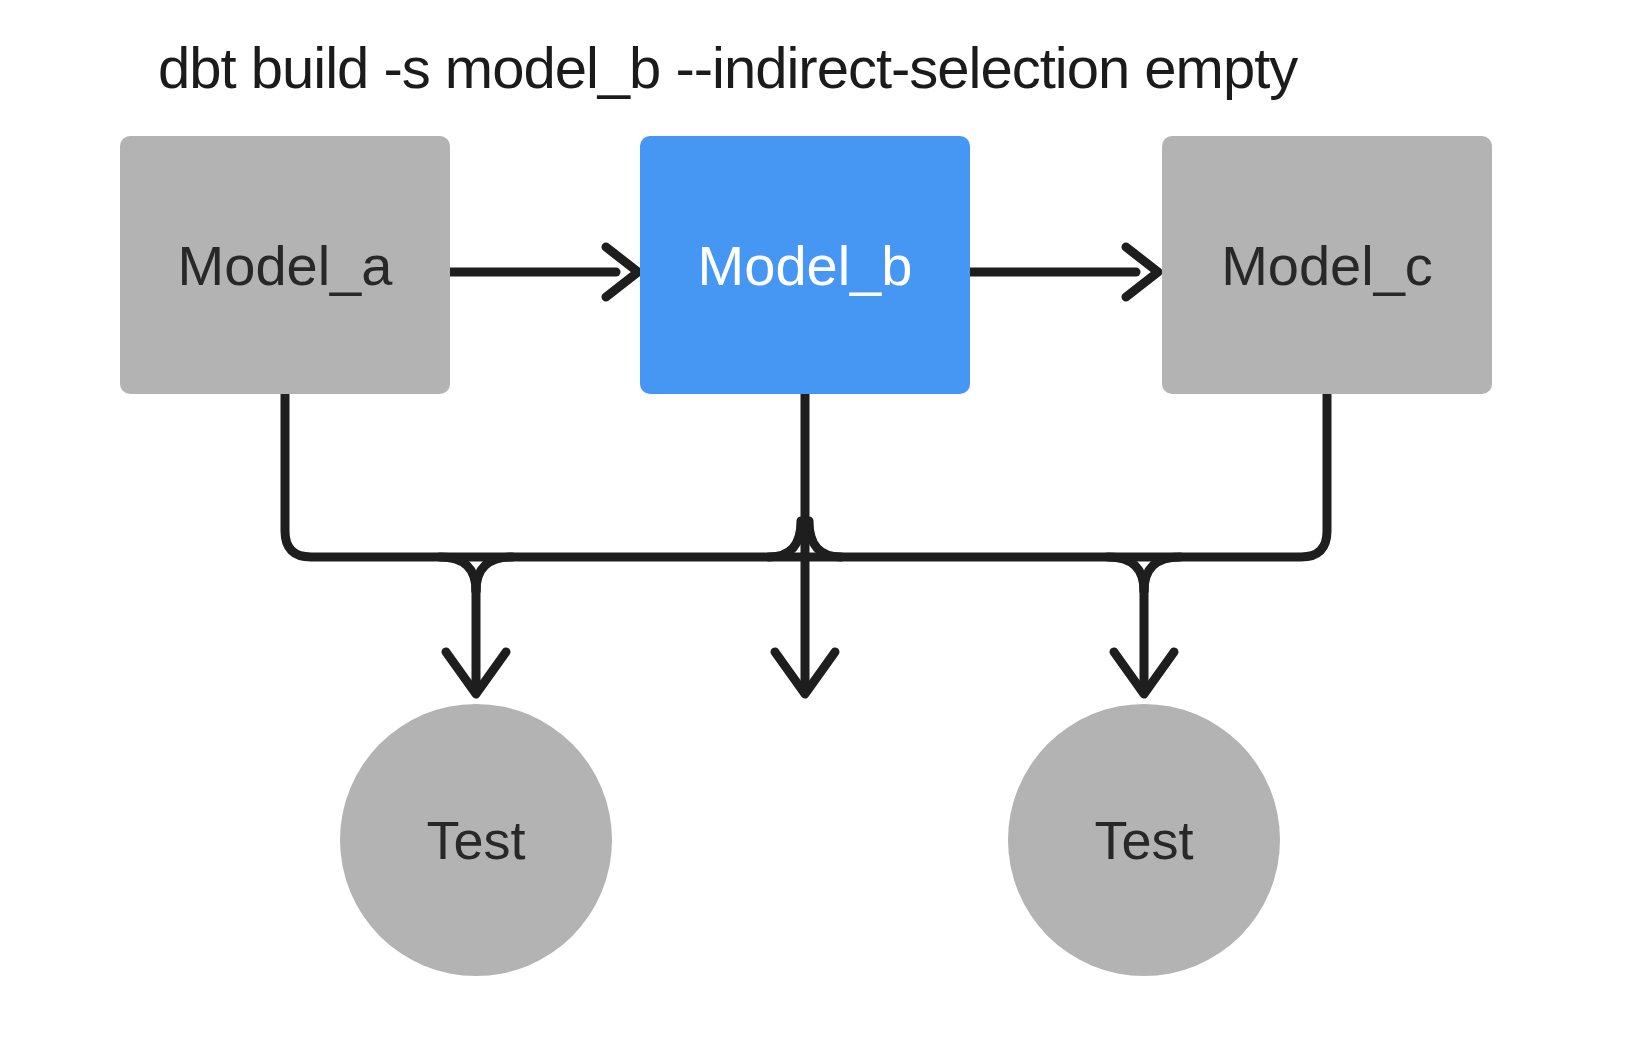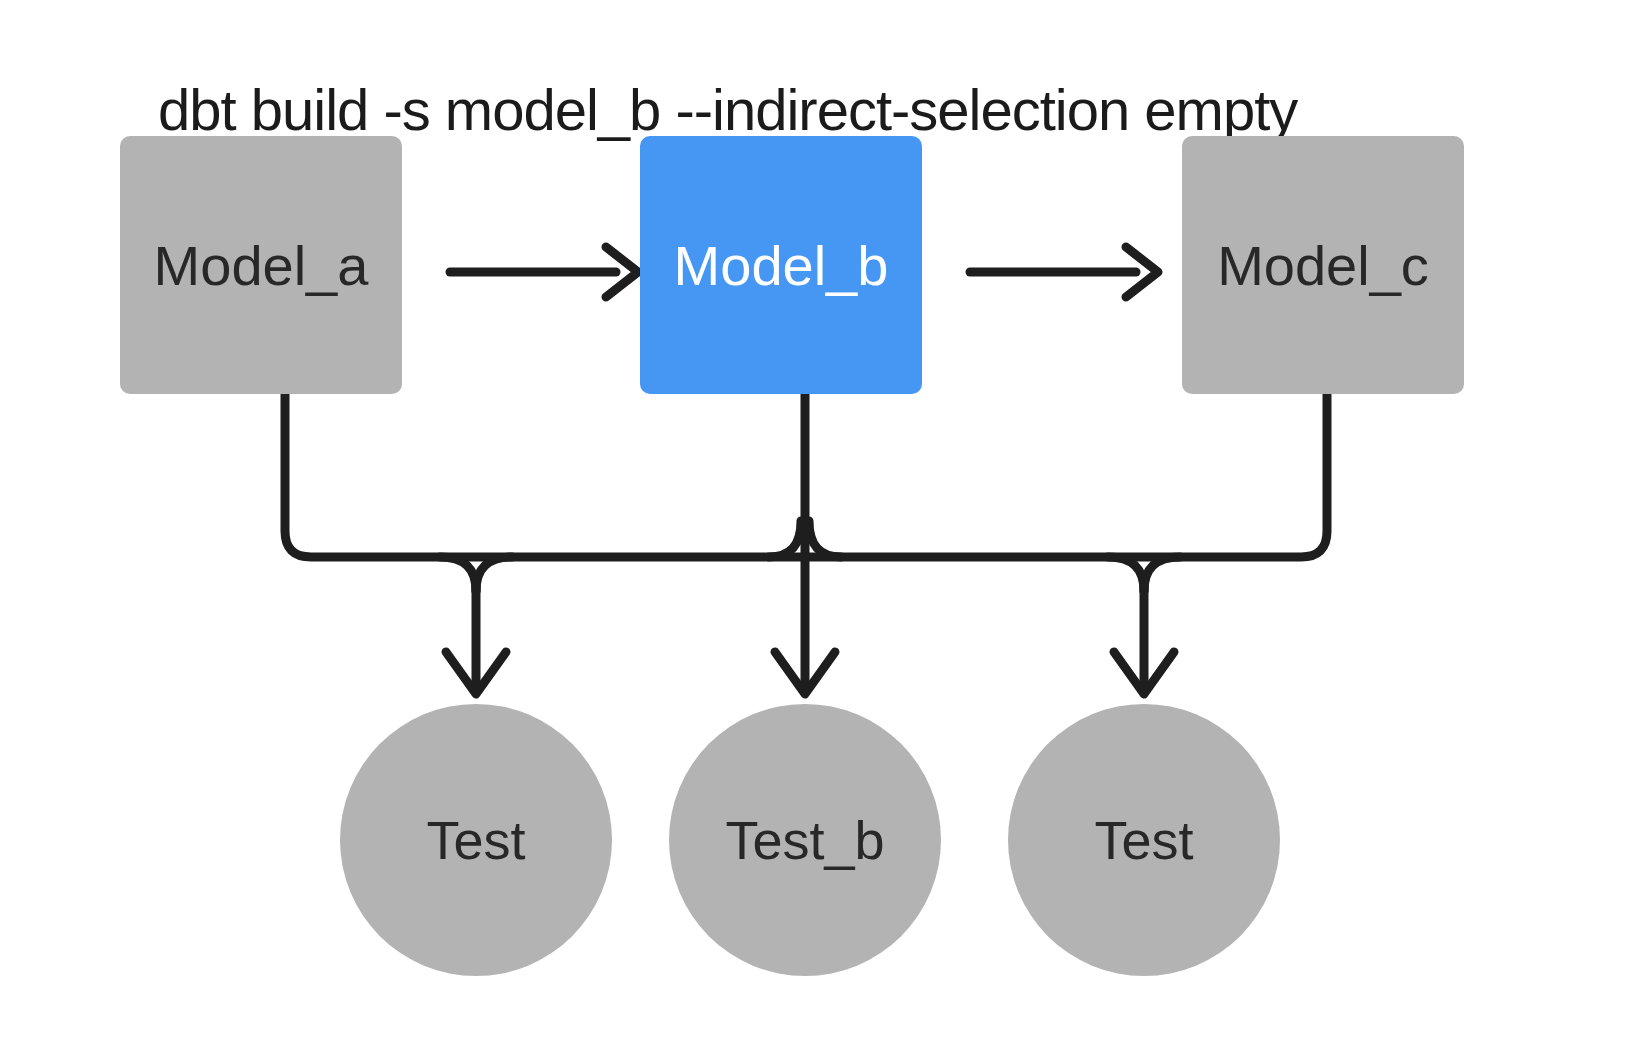--- a/index.html
+++ b/index.html
@@ -17,61 +17,60 @@
   }
   .title {
     position: absolute;
     left: 158px;
     top: 34px;
     font-size: 58px;
     font-weight: 500;
     letter-spacing: -1px;
     color: #1b1b1b;
     white-space: nowrap;
-    margin-top: 42px;
   }
   .edges-layer {
     position: absolute;
     left: 0;
     top: 0;
     width: 1630px;
     height: 1060px;
   }
   .edges-layer path {
     fill: none;
     stroke: var(--edge-black, #1e1e1e);
     stroke-width: 9;
     stroke-linecap: round;
     stroke-linejoin: round;
   }
   .model-box {
     position: absolute;
     top: 136px;
-    width: 282px;
+    width: 330px;
     height: 258px;
     border-radius: 10px;
     background: var(--node-gray, #b3b3b3);
     display: flex;
     align-items: center;
     justify-content: center;
   }
   .model-box.selected {
     background: var(--node-selected-blue, #4697f3);
   }
   .model-box .mlabel {
     font-size: 56px;
     color: var(--label-dark, #282828);
     white-space: nowrap;
   }
   .model-box.selected .mlabel {
     color: var(--label-on-blue, #ffffff);
   }
   .pos-a { left: 120px; }
   .pos-b { left: 640px; }
-  .pos-c { left: 1162px; margin-left: 20px; }
+  .pos-c { left: 1162px; }
   .test-circle {
     position: absolute;
     top: 704px;
     width: 272px;
     height: 272px;
     border-radius: 50%;
     background: var(--node-gray, #b3b3b3);
     display: flex;
     align-items: center;
     justify-content: center;
@@ -144,26 +143,20 @@
   <div class="model-box pos-c">
     <div class="mlabel">Model_c</div>
   </div>
 
   <div class="test-circle pos-ab">
     <div class="tlabel">
       <div>Test</div>
     </div>
   </div>
 
-  <div class="test-circle pos-tb">
-    <div class="tlabel">
-      <div>Test_b</div>
-      <div></div>
-    </div>
-  </div>
 
   <div class="test-circle pos-bc">
     <div class="tlabel">
       <div>Test</div>
     </div>
   </div>
 
 </div>
 
 </body></html>

